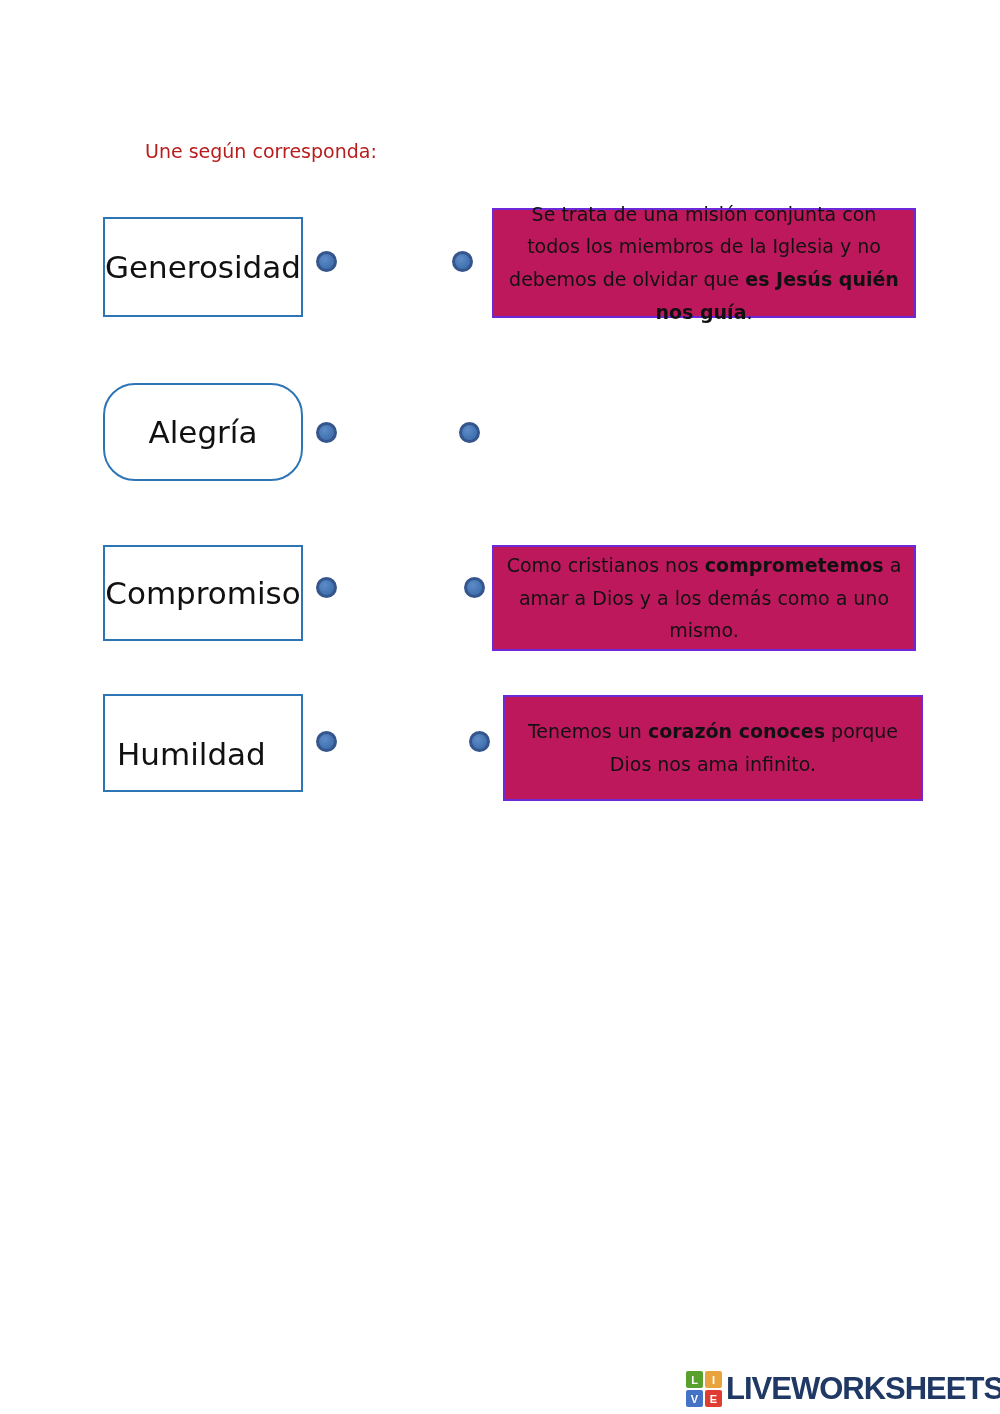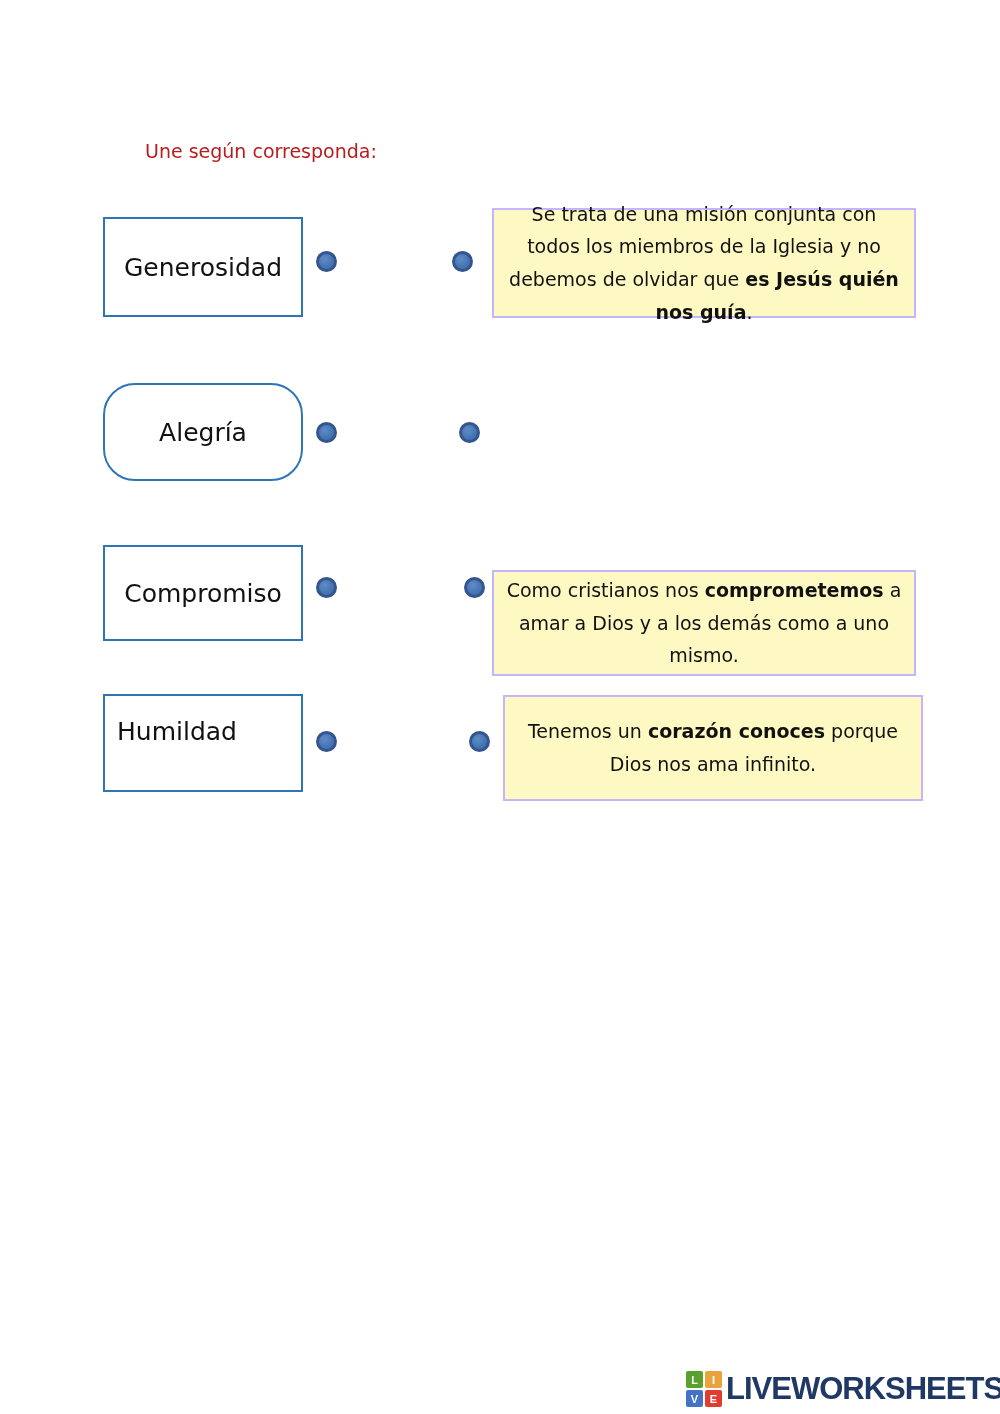--- a/index.html
+++ b/index.html
@@ -29,28 +29,28 @@
   .term-box {
     position: absolute;
     left: 103px;
     width: 200px;
     border: 2px solid #2e75b6;
     background: #ffffff;
     box-sizing: border-box;
     display: flex;
     align-items: center;
     justify-content: center;
-    font-size: 25px;
+    font-size: 31px;
     color: #111111;
   }
   .term-box.align-left {
     justify-content: flex-start;
     padding-left: 12px;
     align-items: flex-start;
-    padding-top: 21px;
+    padding-top: 40px;
   }
   .tb-r1 { top: 217px; height: 100px; }
   .tb-r2 { top: 383px; height: 98px; border-radius: 32px; }
   .tb-r3 { top: 545px; height: 96px; }
   .tb-r4 { top: 694px; height: 98px; }
 
   .dot {
     position: absolute;
     width: 21px;
     height: 21px;
@@ -64,36 +64,36 @@
   .db-r1 { left: 452px; top: 251px; }
   .da-r2 { left: 316px; top: 422px; }
   .db-r2 { left: 459px; top: 422px; }
   .da-r3 { left: 316px; top: 577px; }
   .db-r3 { left: 464px; top: 577px; }
   .da-r4 { left: 316px; top: 731px; }
   .db-r4 { left: 469px; top: 731px; }
 
   .def-box {
     position: absolute;
-    border: 2px solid #c4b5fd;
-    background: #fef9c3;
+    border: 2px solid #6d28d9;
+    background: #be185d;
     box-sizing: border-box;
     display: flex;
     align-items: center;
     justify-content: center;
     text-align: center;
     font-size: 19px;
     line-height: 1.72;
     color: #111111;
     padding: 4px 12px;
   }
   .def-box b { font-weight: 700; }
   .df-r1 { left: 492px; top: 208px; width: 424px; height: 110px; }
   .df-r2 { left: 492px; top: 374px; width: 424px; height: 108px; }
-  .df-r3 { left: 492px; top: 545px; width: 424px; height: 106px; margin-top: 25px; }
+  .df-r3 { left: 492px; top: 545px; width: 424px; height: 106px; }
   .df-r4 { left: 503px; top: 695px; width: 420px; height: 106px; }
 
   .footer {
     position: absolute;
     left: 686px;
     top: 1371px;
     display: flex;
     align-items: center;
     cursor: pointer;
   }

